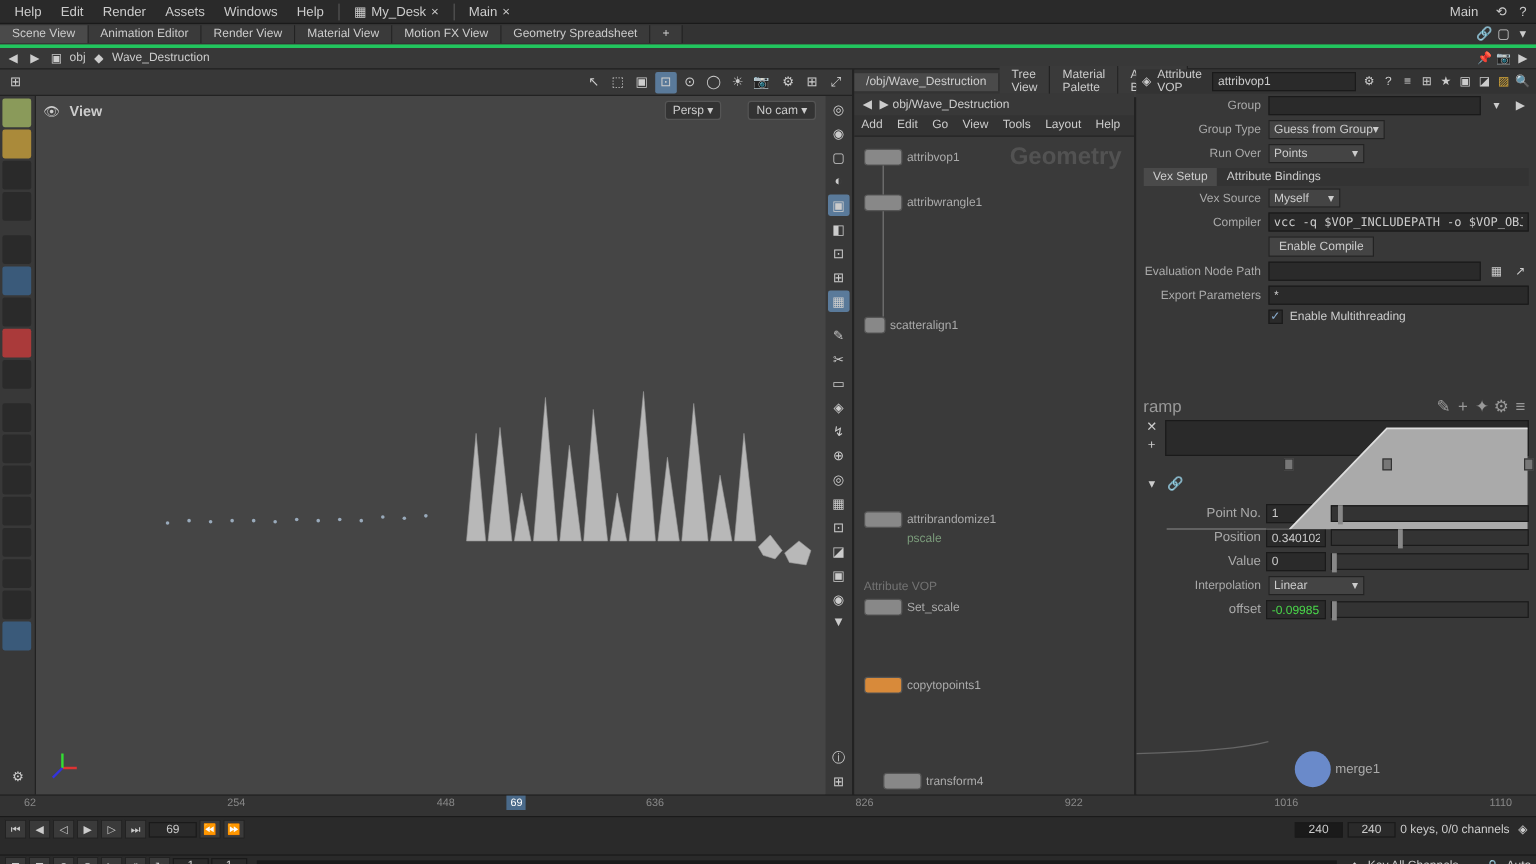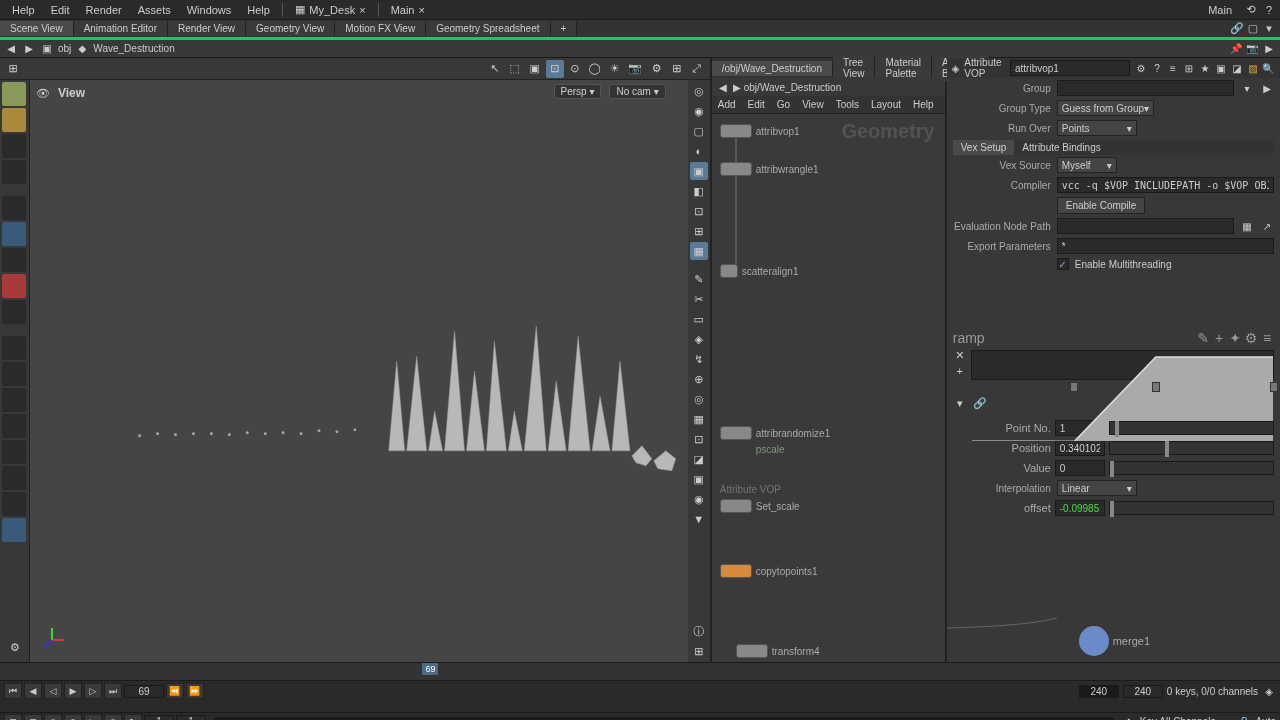--- a/index.html
+++ b/index.html
@@ -28,21 +28,21 @@
   .tool-icon.active { background: #5a7a9a; }
   
   .viewport-container { flex: 1; display: flex; }
   .shelf-left { width: 30px; background: #383838; display: flex; flex-direction: column; gap: 2px; padding: 2px; border-right: 1px solid #222; }
   .shelf-item { width: 24px; height: 24px; background: #2a2a2a; border-radius: 2px; cursor: pointer; }
   .shelf-item.sel { background: #3a5a7a; }
   
   .viewport { flex: 1; background: #454545; position: relative; }
   .vp-header { position: absolute; top: 4px; left: 4px; display: flex; align-items: center; gap: 6px; }
   .vp-label { font-size: 12px; font-weight: bold; }
-  .vp-cam-controls { position: absolute; top: 4px; right: 22px; display: flex; gap: 8px; }
+  .vp-cam-controls { position: absolute; top: 4px; right: 8px; display: flex; gap: 22px; }
   .cam-pill { background: #333; border: 1px solid #555; border-radius: 3px; padding: 1px 6px; font-size: 10px; }
   .vp-canvas { position: absolute; inset: 22px 0 0 0; }
   
   .viewport-right-tools { width: 22px; background: #383838; display: flex; flex-direction: column; gap: 2px; padding: 2px; }
   
   .right-pane { flex: 1; display: flex; }
   .network-pane { width: 235px; display: flex; flex-direction: column; border-right: 2px solid #222; }
   .network-tabs { height: 20px; background: #333; display: flex; align-items: center; font-size: 10px; }
   .network-path { height: 18px; background: #383838; display: flex; align-items: center; padding: 0 4px; font-size: 10px; }
   .network-menu { height: 18px; background: #333; display: flex; align-items: center; font-size: 10px; border-bottom: 1px solid #222; }
@@ -126,21 +126,21 @@
     </div>
     <span class="mini-icon">⟲</span>
     <span class="mini-icon">?</span>
   </div>
 </div>
 
 <div class="tabsbar">
   <div class="pane-tab active">Scene View</div>
   <div class="pane-tab">Animation Editor</div>
   <div class="pane-tab">Render View</div>
-  <div class="pane-tab">Geometry View</div>
+  <div class="pane-tab">Material View</div>
   <div class="pane-tab">Motion FX View</div>
   <div class="pane-tab">Geometry Spreadsheet</div>
   <div class="pane-tab">+</div>
   <div class="tabsbar-right">
     <span class="mini-icon">🔗</span>
     <span class="mini-icon">▢</span>
     <span class="mini-icon">▾</span>
   </div>
 </div>
 
@@ -513,20 +513,30 @@
           <div class="node-round"></div>
           <span class="node-label">merge1</span>
         </div>
       </div>
     </div>
   </div>
 </div>
 
 <div class="timeline">
   <div class="tl-track">
+    <div class="tl-tickrow">
+      <span>62</span>
+        <span>254</span>
+      <span>448</span>
+        <span>636</span>
+      <span>826</span>
+        <span>922</span>
+      <span>1016</span>
+        <span>1110</span>
+    </div>
     <div class="tl-current" style="left:33%">69</div>
   </div>
   <div class="tl-controls">
     <span class="tl-btn">⏮</span>
     <span class="tl-btn">◀</span>
     <span class="tl-btn">◁</span>
     <span class="tl-btn">▶</span>
     <span class="tl-btn">▷</span>
     <span class="tl-btn">⏭</span>
     <input class="tl-frame" value="69" style="">

